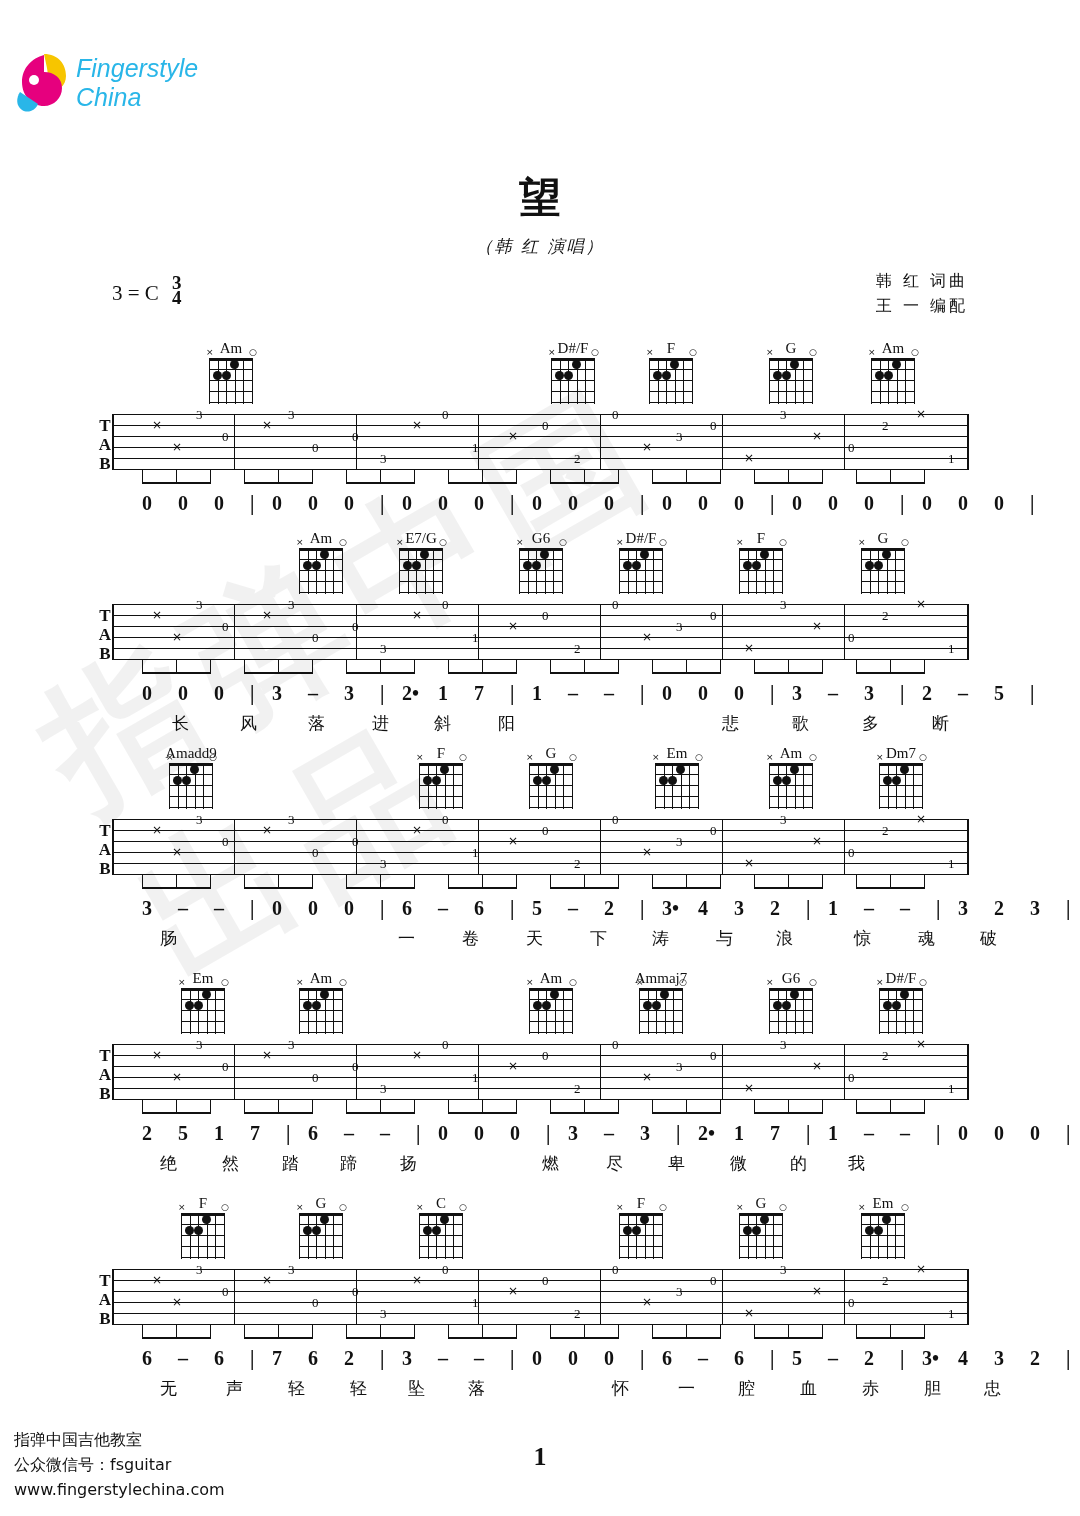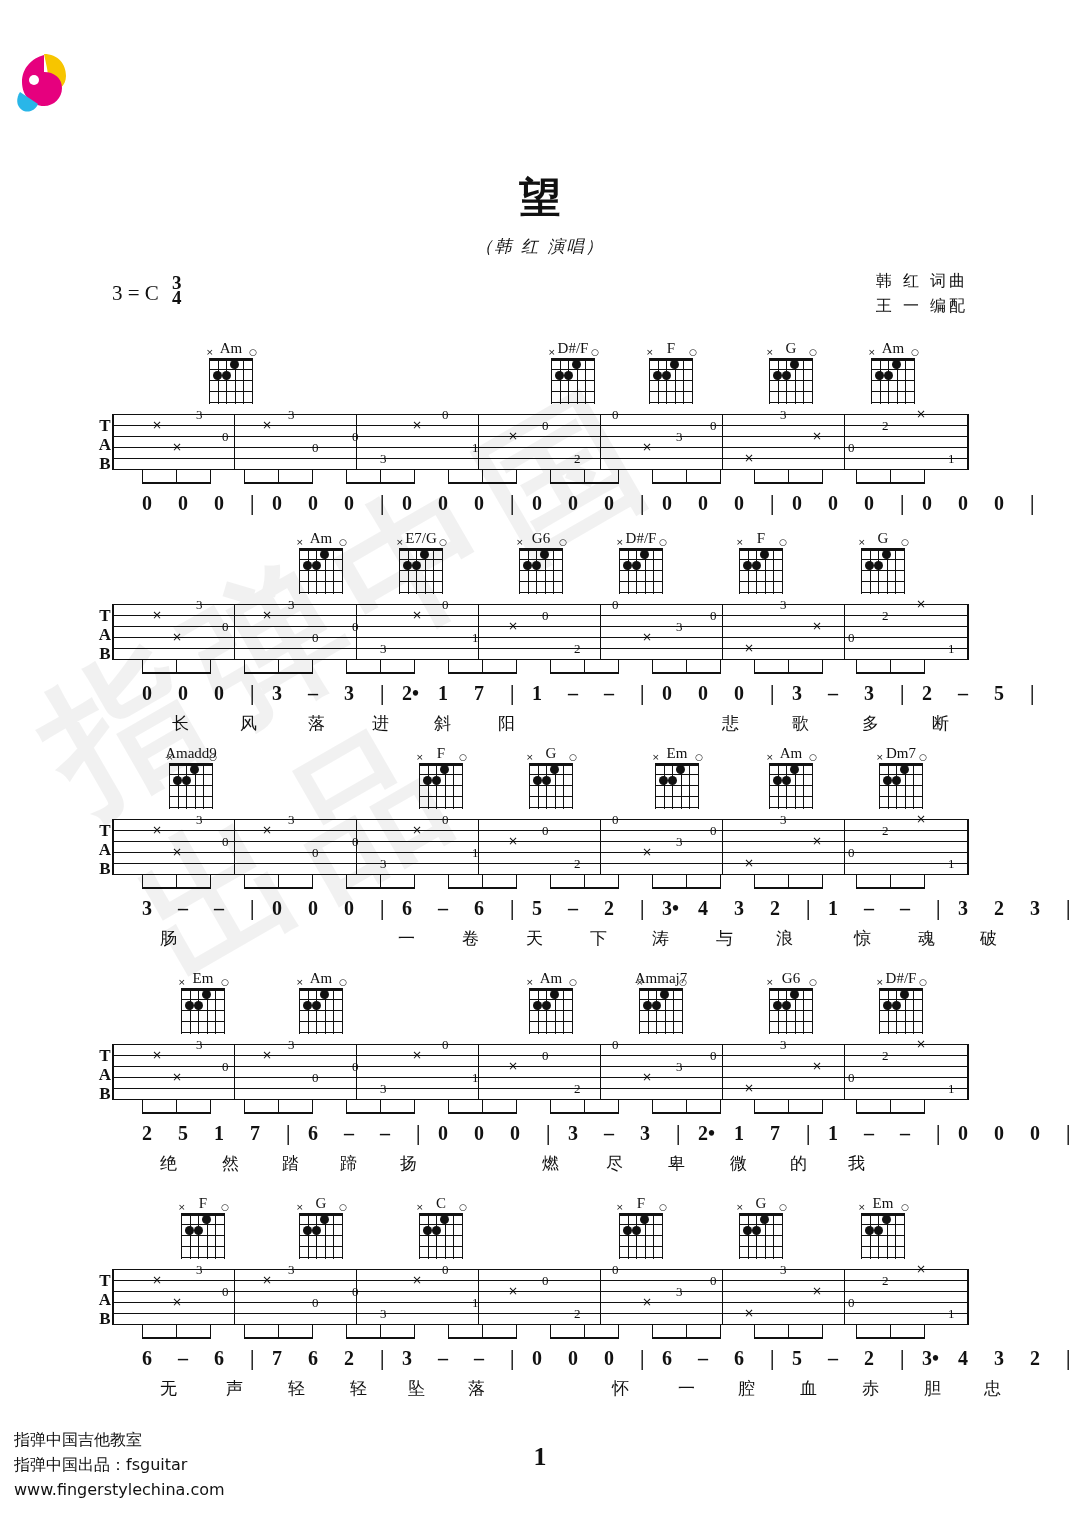--- a/index.html
+++ b/index.html
@@ -80,20 +80,24 @@
 
 <div class="watermark">指弹中国出品</div>
 
 <div class="logo">
   <svg class="logo-mark" viewBox="0 0 56 62">
     <path d="M30 2 C44 2 52 12 52 24 C52 34 44 40 34 40 L34 26 C34 18 32 12 30 2 Z" fill="#f7c500"></path>
     <path d="M30 3 C18 6 8 16 8 30 C8 44 18 54 30 54 C40 54 48 46 48 36 C48 26 40 20 30 20 Z" fill="#e6007e"></path>
     <circle cx="20" cy="28" r="5" fill="#ffffff"></circle>
     <path d="M6 40 C2 46 2 54 8 58 C14 62 22 58 24 52 Z" fill="#29b6e8"></path>
   </svg>
+  <div class="logo-text">
+    <span>Fingerstyle</span>
+    <span class="l2">China</span>
+  </div>
 </div>
 
 <div class="title">望</div>
 <div class="subtitle">（韩 红 演唱）</div>
 <div class="keysig">
   <span>3 = C</span>
   <span class="frac">
     <span class="num">3</span>
     <span class="den">4</span>
   </span>
@@ -1352,15 +1356,15 @@
         <span style="left: 750px;">赤</span>
         <span style="left: 812px;">胆</span>
         <span style="left: 872px;">忠</span>
       </div>
     </div>
   </div>
 
 <div class="pagenum">1</div>
 <div class="footer">
   <div>指弹中国吉他教室</div>
-  <div>指弹中国出品：fsguitar</div>
+  <div>公众微信号：fsguitar</div>
   <div>www.fingerstylechina.com</div>
 </div>
 
 </body></html>

